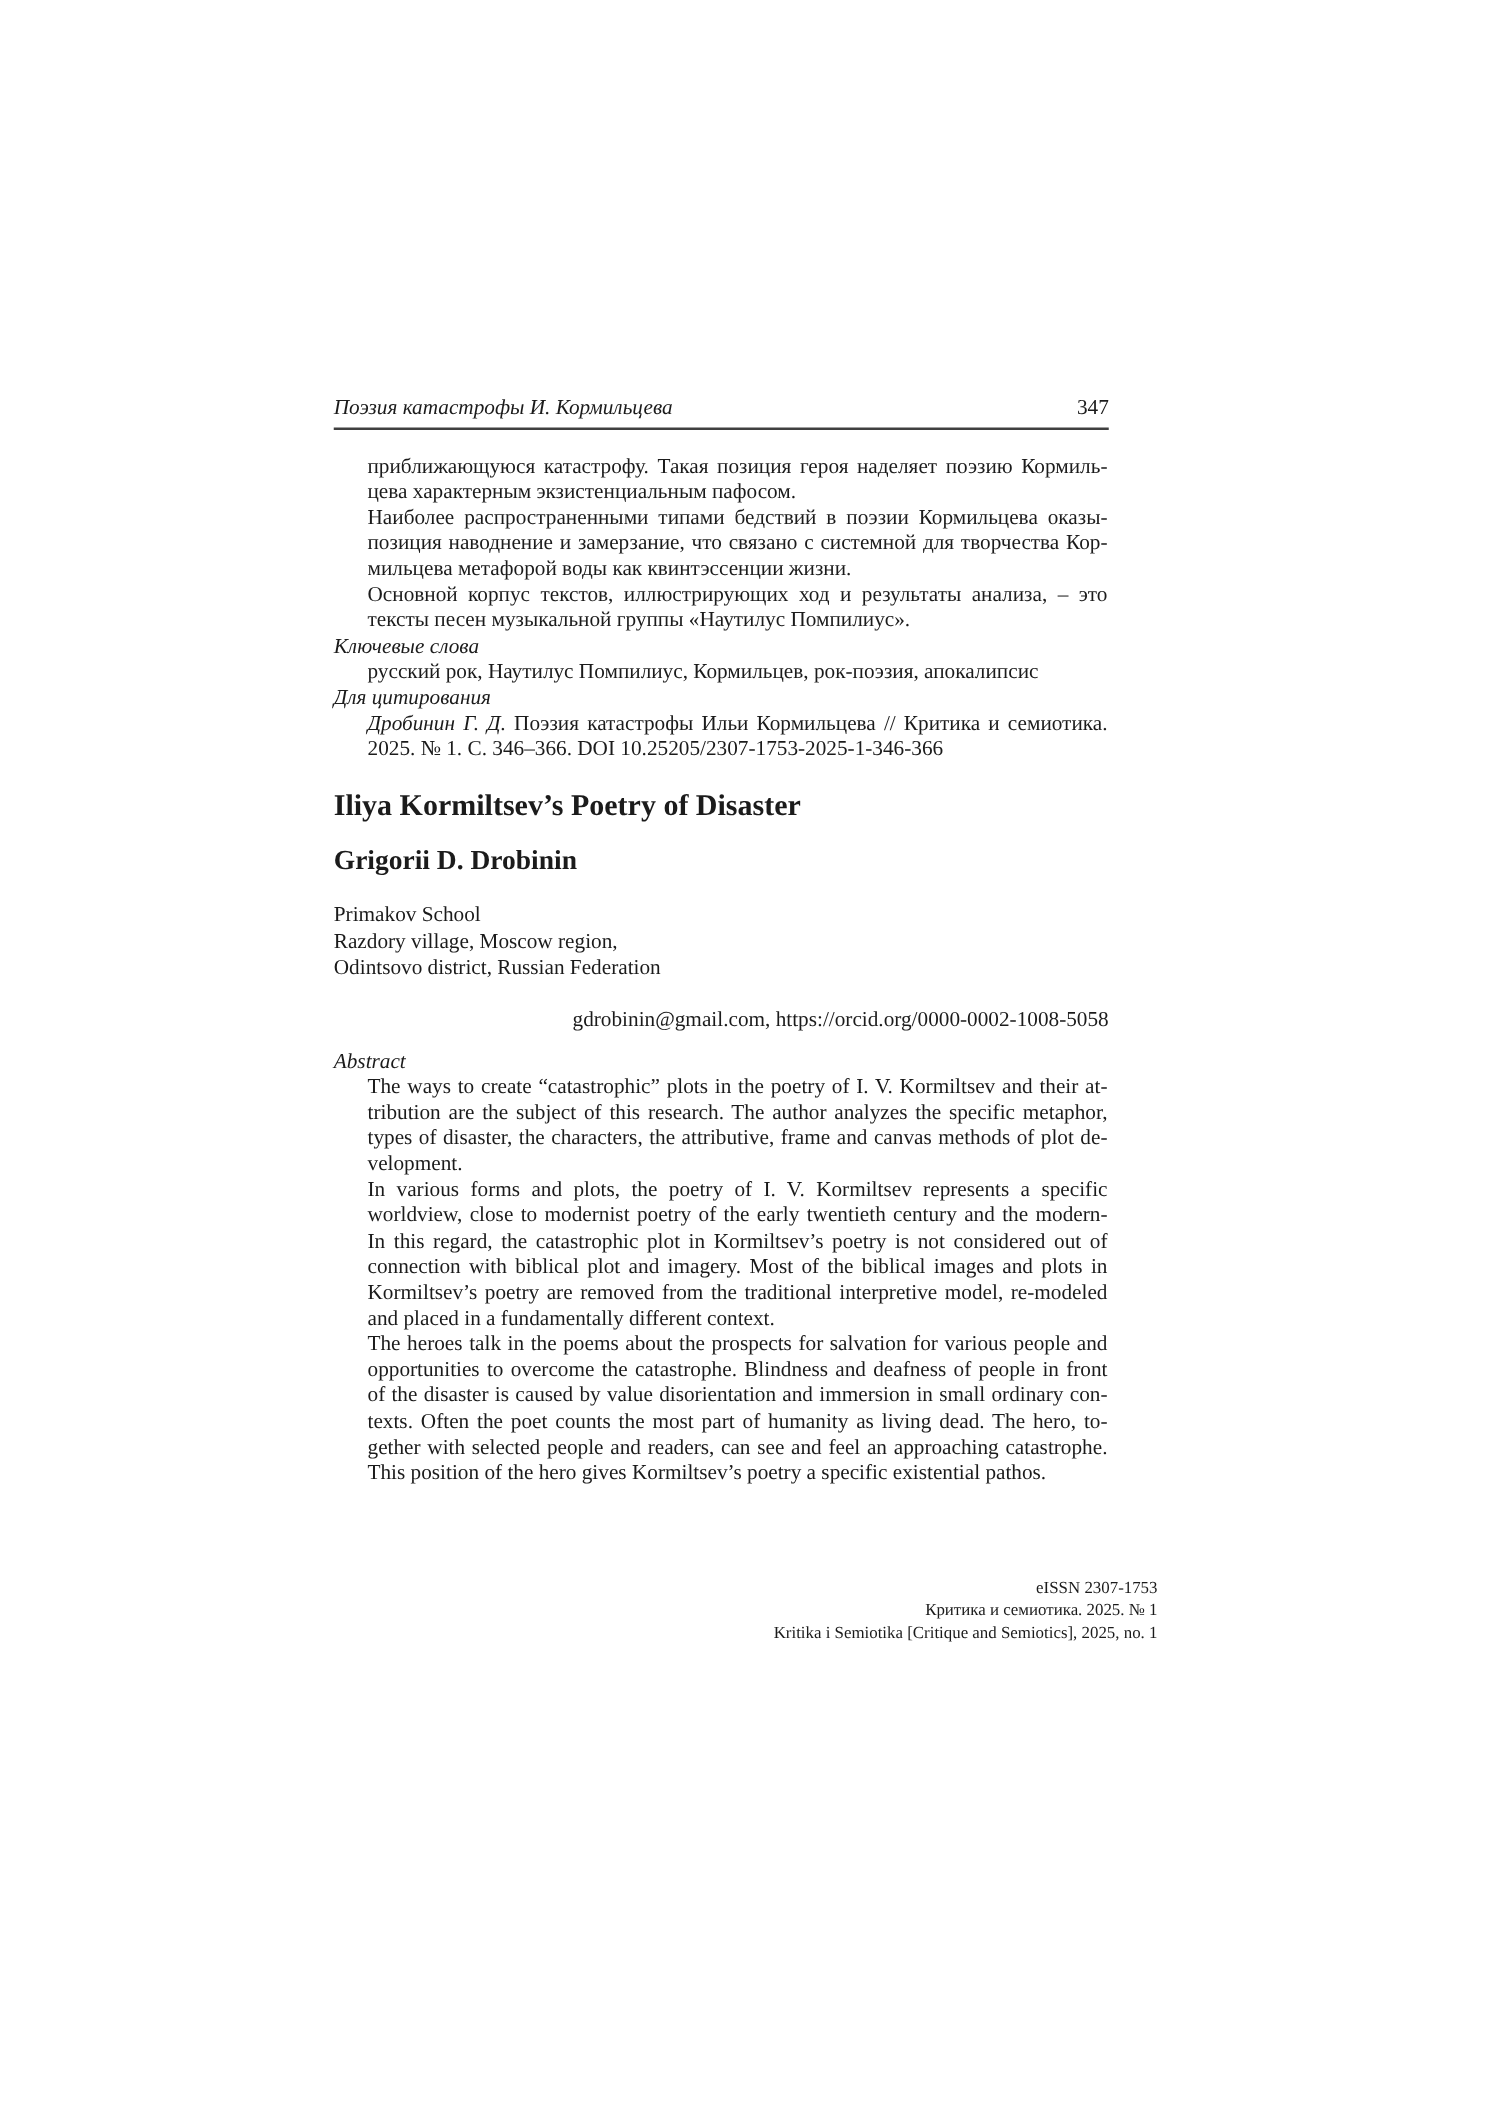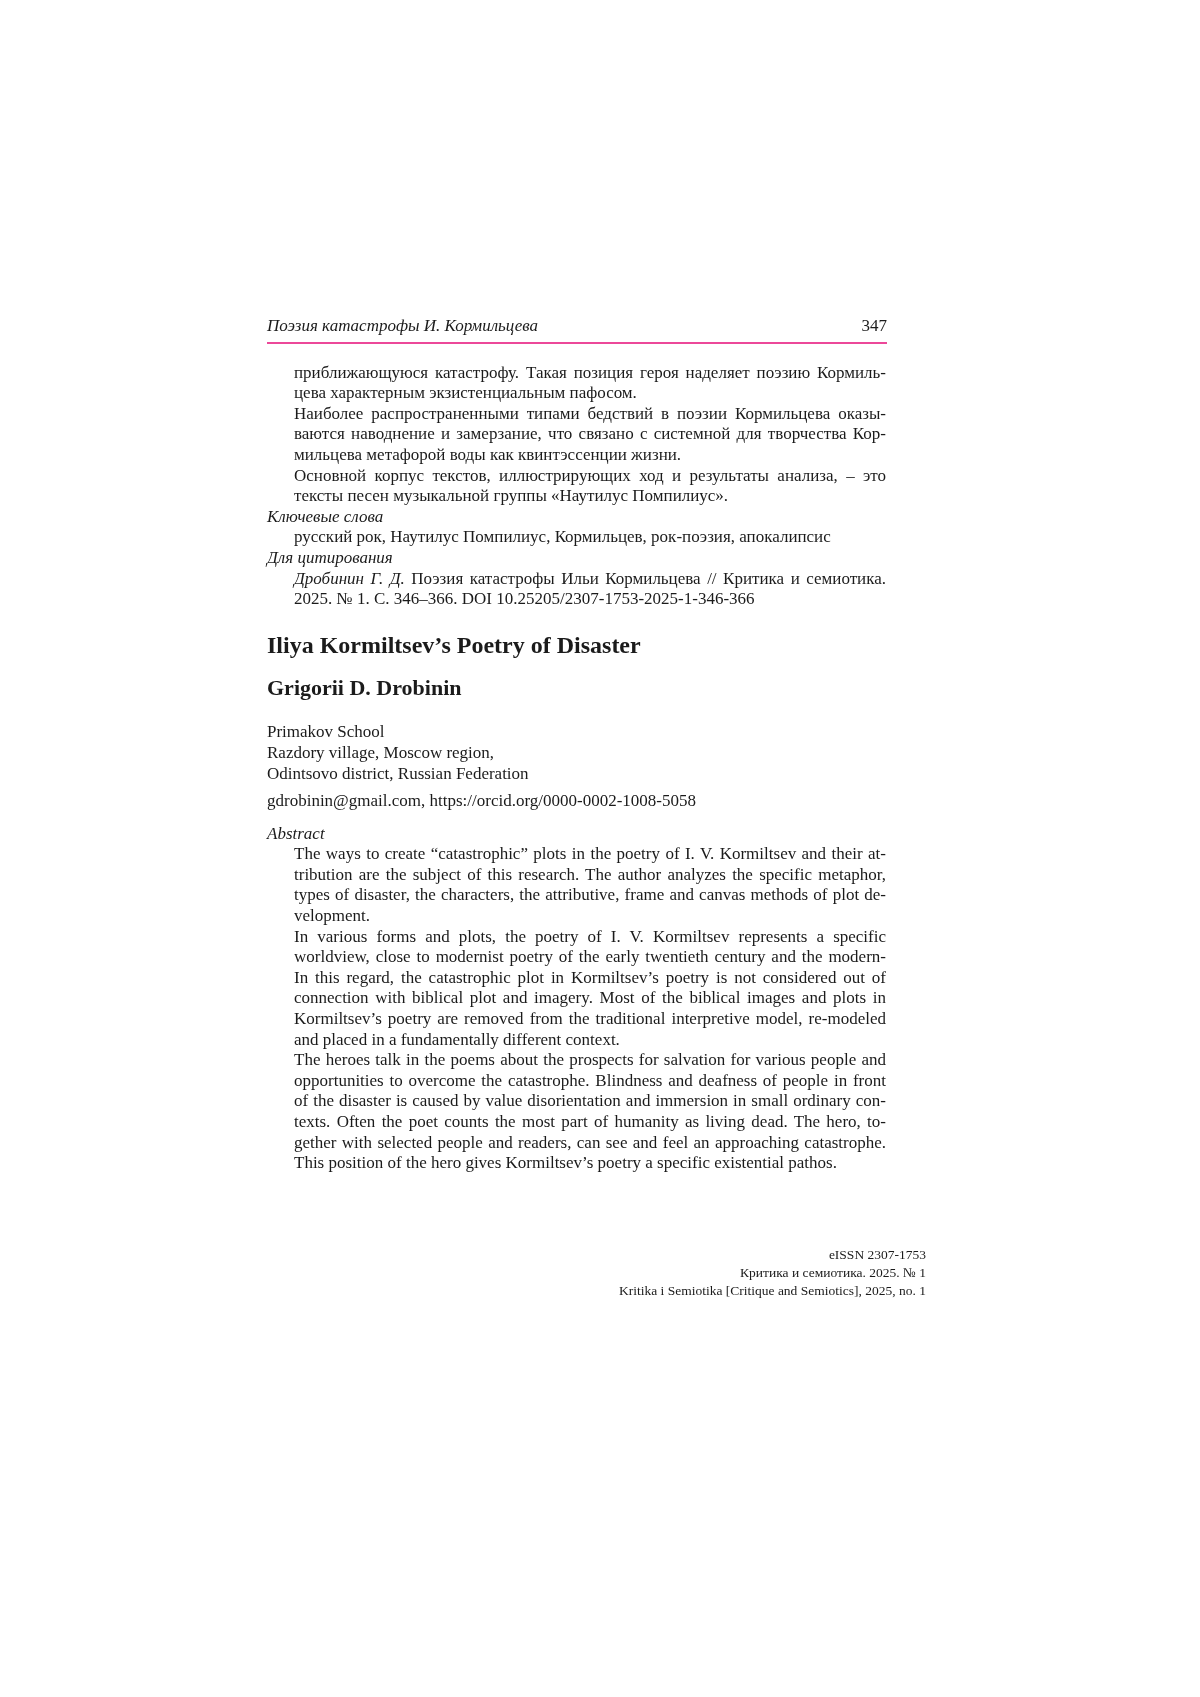--- a/index.html
+++ b/index.html
@@ -15,21 +15,21 @@
     line-height: 20.6px;
   }
   .content { padding: 316px 0 0 267px; width: 620px; }
 
   
   .running-header {
     display: flex;
     justify-content: space-between;
     align-items: baseline;
     padding-bottom: 5px;
-    border-bottom: 2px solid #ec4899;
+    border-bottom: 2px solid #404040;
   }
   .rh-title { font-style: italic; }
 
   .ru-block { margin-top: 19px; }
   .indent { margin-left: 27px; width: 592px; }
   .line { text-align: justify; }
   .line.j { text-align: justify; text-align-last: justify; }
   .line.last { text-align-last: left; }
   .it { font-style: italic; }
   .label-italic { font-style: italic; }
@@ -40,21 +40,21 @@
     line-height: 28px;
     font-weight: bold;
   }
   h2.author {
     margin: 19px 0 0 0;
     font-size: 22px;
     line-height: 20.6px;
     font-weight: bold;
   }
   .affiliation { margin-top: 24px; }
-  .contact { margin-top: 7px; }
+  .contact { margin-top: 22px; text-align: right; }
   .abstract-label { margin-top: 12px; font-style: italic; }
 
   .imprint {
     margin-top: 72px;
     width: 659px;
     text-align: right;
     font-size: 13.5px;
     line-height: 18px;
   }
 </style>
@@ -67,21 +67,21 @@
     <div class="running-header">
       <span class="rh-title">Поэзия катастрофы И. Кормильцева</span>
       <span class="rh-page">347</span>
     </div>
 
     <div class="ru-block">
       <div class="indent">
         <div class="line j">приближающуюся катастрофу. Такая позиция героя наделяет поэзию Кормиль-</div>
         <div class="line last">цева характерным экзистенциальным пафосом.</div>
         <div class="line j">Наиболее распространенными типами бедствий в поэзии Кормильцева оказы-</div>
-        <div class="line j">ваются наводнение и замерзание, что связано с системной для творчества Кор-</div>
+        <div class="line j">позиция наводнение и замерзание, что связано с системной для творчества Кор-</div>
         <div class="line last">мильцева метафорой воды как квинтэссенции жизни.</div>
         <div class="line j">Основной корпус текстов, иллюстрирующих ход и результаты анализа, – это</div>
         <div class="line last">тексты песен музыкальной группы «Наутилус Помпилиус».</div>
       </div>
       <div class="label-italic">Ключевые слова</div>
       <div class="indent">русский рок, Наутилус Помпилиус, Кормильцев, рок-поэзия, апокалипсис</div>
       <div class="label-italic">Для цитирования</div>
       <div class="indent">
         <div class="line j"><span class="it">Дробинин Г. Д.</span><span> Поэзия катастрофы Ильи Кормильцева // Критика и семиотика.</span></div>
         <div class="line last">2025. № 1. С. 346–366. DOI 10.25205/2307-1753-2025-1-346-366</div>

